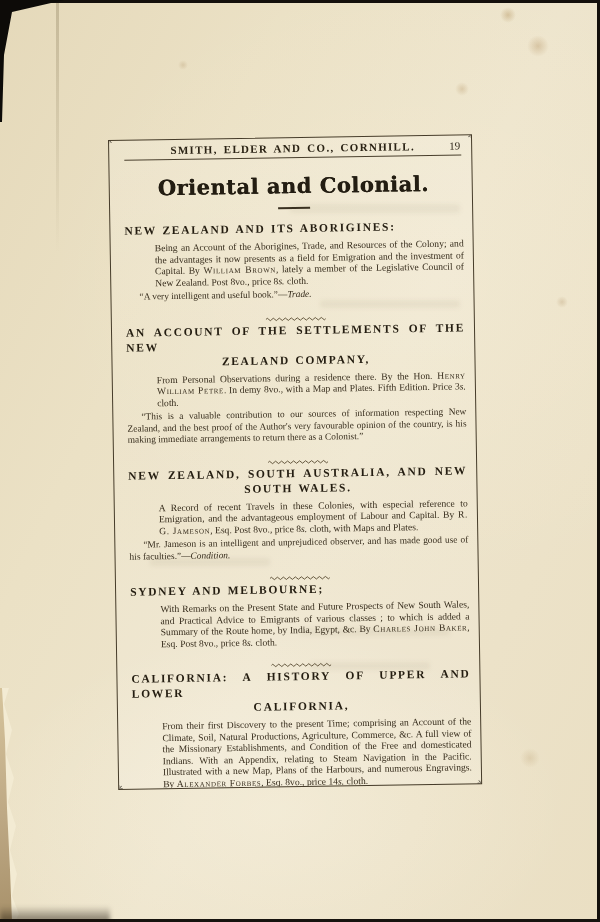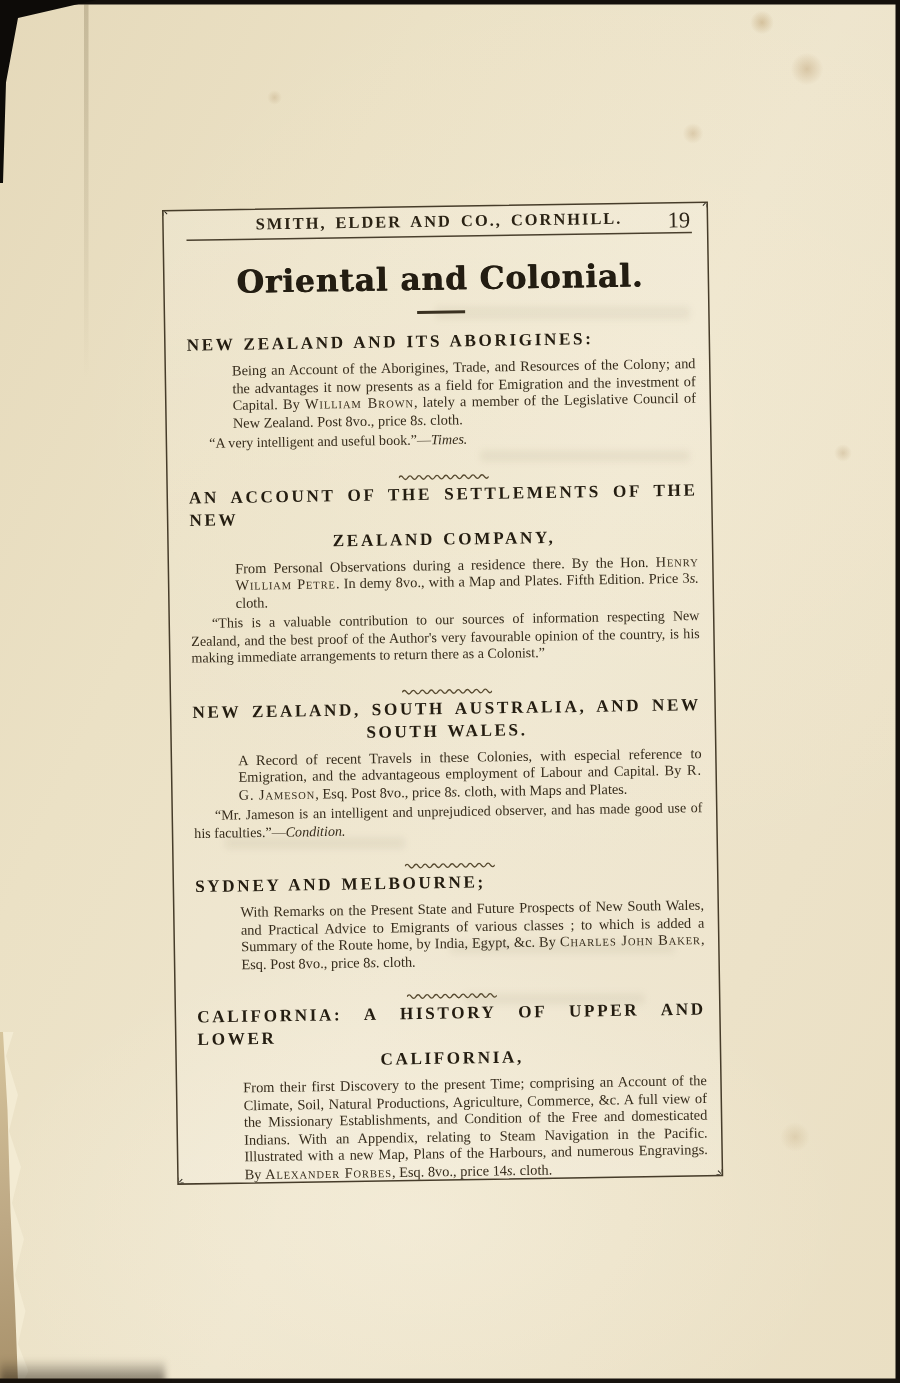--- a/index.html
+++ b/index.html
@@ -46,21 +46,21 @@
     border:1px solid #463c2a;transform:rotate(-0.9deg);transform-origin:0 0;
     padding:0 8px 2px 13px;overflow:hidden;
     background:linear-gradient(180deg,rgba(255,255,255,.16),rgba(255,255,255,.07) 35%,rgba(255,255,255,.14));}
   .ornament{position:absolute;font-family:"DejaVu Sans",sans-serif;font-size:11px;line-height:1;color:#1f1a11;}
   .orn-tl{left:0;top:0;transform:translate(-55%,-55%);}
   .orn-tr{right:0;top:0;transform:translate(55%,-55%);}
   .orn-bl{left:0;bottom:0;transform:translate(-55%,55%);}
   .orn-br{right:0;bottom:0;transform:translate(55%,55%);}
   .running-head{position:relative;margin-top:4px;text-align:center;font-weight:bold;
     font-size:11px;letter-spacing:1.3px;word-spacing:2px;color:#2a2214;}
-  .page-num{position:absolute;right:3px;top:0;font-weight:normal;letter-spacing:0;font-size:15px;color:#2f271b;}
+  .page-num{position:absolute;right:3px;top:0;font-weight:normal;letter-spacing:0;font-size:11px;color:#2f271b;}
   .head-rule{height:1px;background:#493f2d;margin:3px 2px 0 2px;}
   .series-title{text-align:center;margin-top:15px;font-family:"DejaVu Serif",serif;font-weight:bold;
     font-size:21px;letter-spacing:.5px;color:#231d12;text-shadow:.4px 0 0 #231d12;}
   .title-dash{width:32px;height:2px;background:#3a3121;margin:9px auto 0;}
   .books{margin-top:12px;padding:0 1px;}
   .book-title{font-size:11.5px;font-weight:bold;letter-spacing:1.7px;word-spacing:1px;
     line-height:15px;color:#241d11;margin:0 0 4px 0;}
   .title-line.justify{text-align:justify;text-align-last:justify;}
   .title-line.center{text-align:center;text-align-last:center;}
   .title-line.left{text-align:left;}
@@ -103,21 +103,21 @@
 
     <div class="series-title">Oriental and Colonial.</div>
     <div class="title-dash"></div>
 
     <div class="books" id="books">
   <section class="book">
     <h2 class="book-title">
             <div class="title-line left">NEW ZEALAND AND ITS ABORIGINES:</div>
           </h2>
     <p class="book-desc"><span>Being an Account of the Aborigines, Trade, and Resources of the Colony; and the advantages it now presents as a field for Emigration and the investment of Capital. By </span><span class="sc">William Brown</span><span>, lately a member of the Legislative Council of New Zealand. Post 8vo., price 8</span><span class="i">s.</span><span> cloth.</span></p>
-    <p class="book-quote"><span>“A very intelligent and useful book.”—</span><span class="i">Times.</span></p>
+    <p class="book-quote"><span>“A very intelligent and useful book.”—</span><span class="i">Trade.</span></p>
     <div class="divider">
       <svg width="60" height="6" viewBox="0 0 60 6" xmlns="http://www.w3.org/2000/svg">
         <path d="M0 3 Q1.5 .6 3 3 T6 3 T9 3 T12 3 T15 3 T18 3 T21 3 T24 3 T27 3 T30 3 T33 3 T36 3 T39 3 T42 3 T45 3 T48 3 T51 3 T54 3 T57 3 T60 3" fill="none" stroke="#56492f" stroke-width="0.9"></path>
       </svg>
     </div>
   </section>
 
   <section class="book">
     <h2 class="book-title">
             <div class="title-line justify">AN ACCOUNT OF THE SETTLEMENTS OF THE NEW</div>

